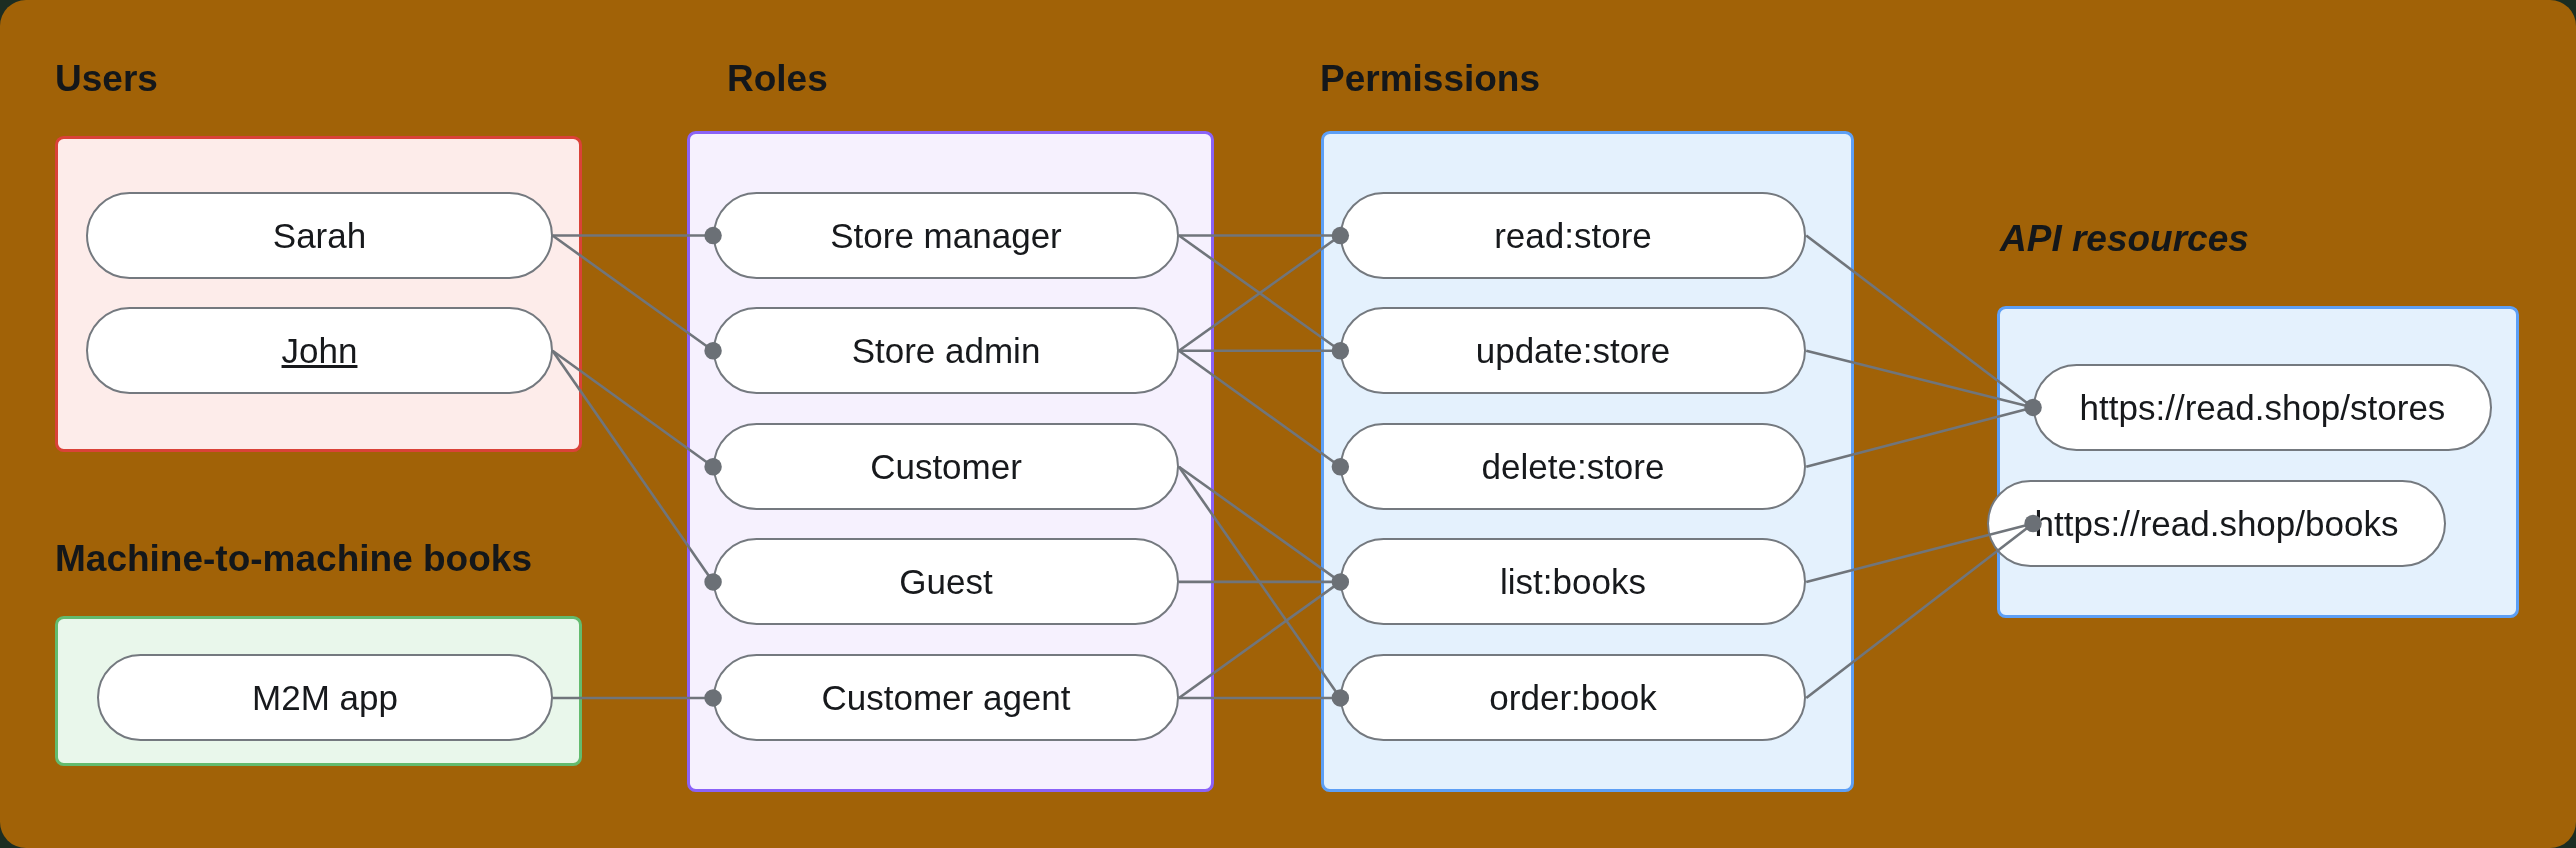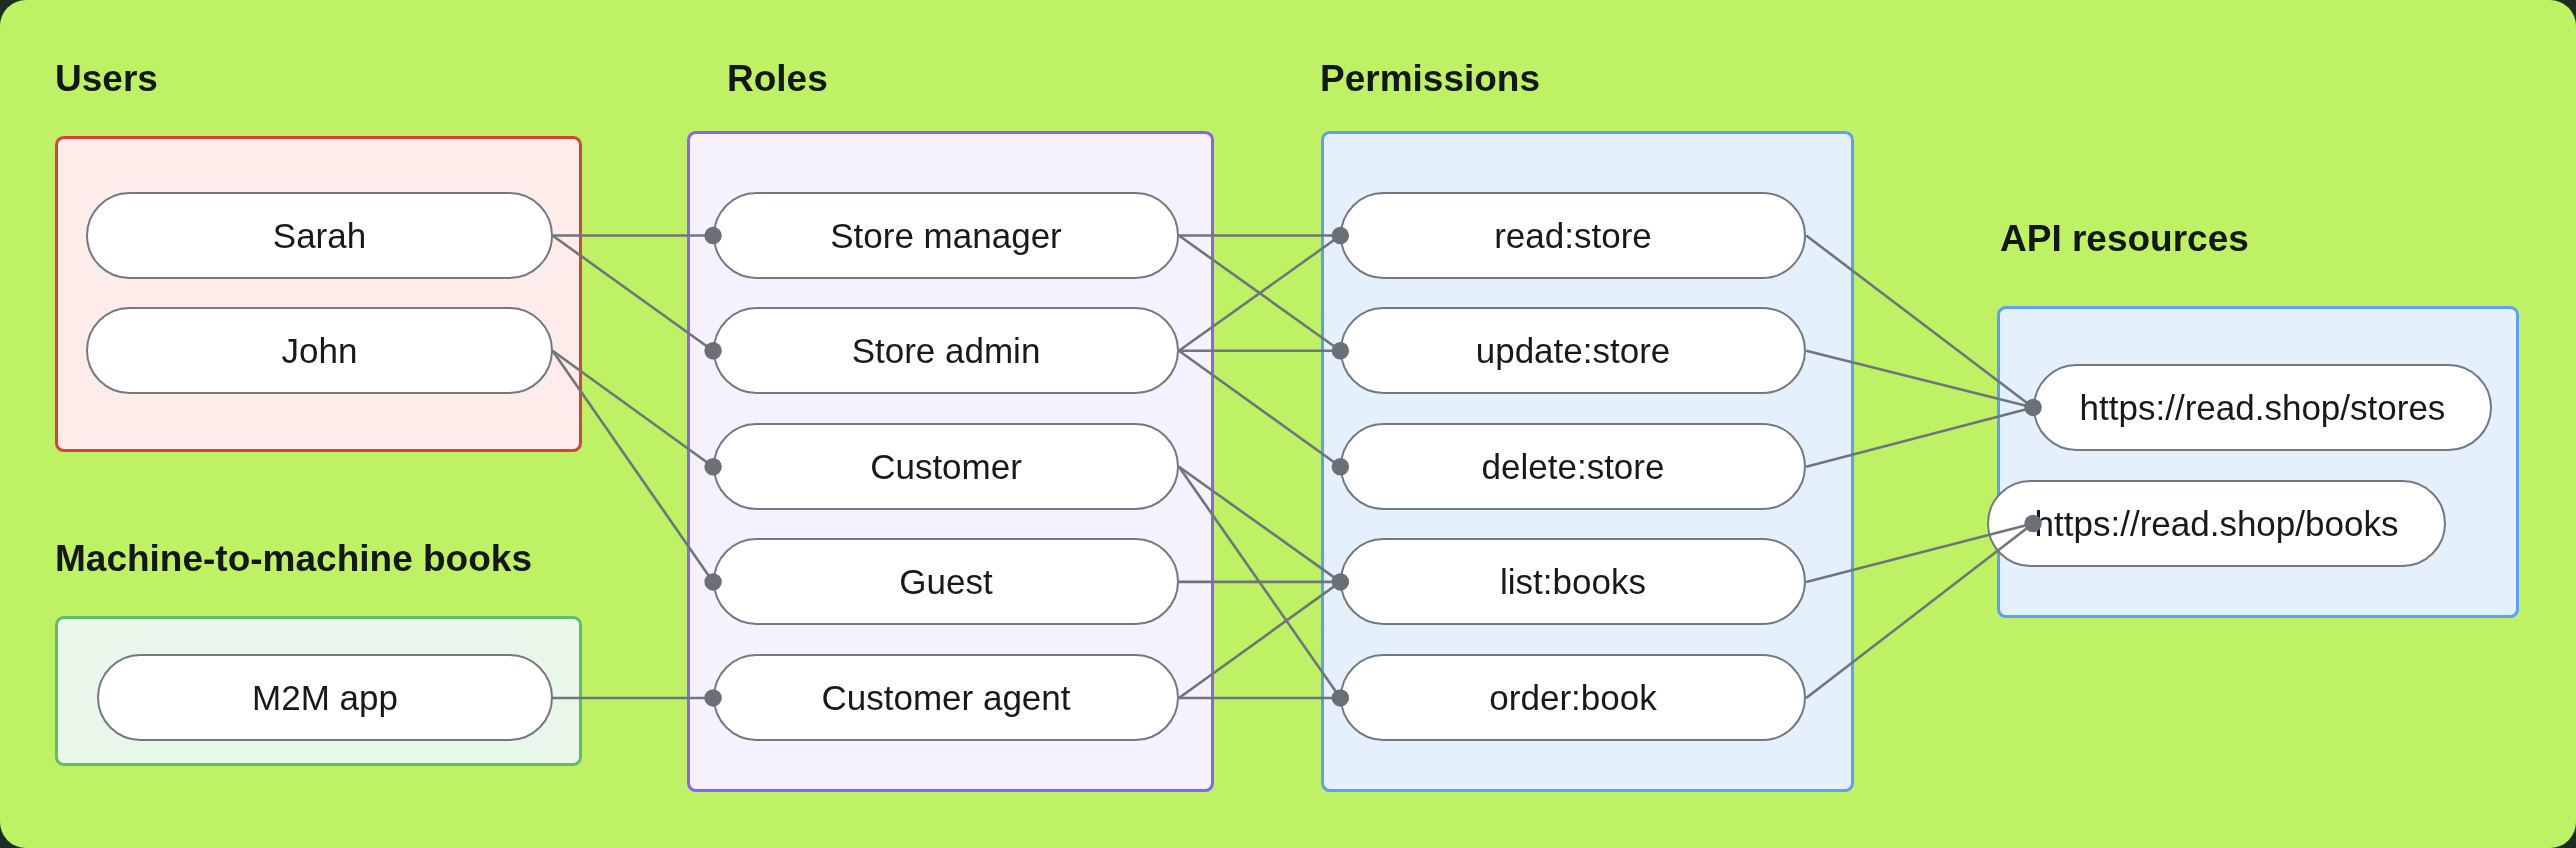--- a/index.html
+++ b/index.html
@@ -1,19 +1,19 @@
 <!DOCTYPE html>
 <html style="font-size:14px"><head>
 <meta charset="utf-8">
 <style>
   html,body{margin:0;padding:0;background:#1c2d22;}
   .canvas{
     position:relative;
     width:2576px;height:848px;
-    background:#bef264;
+    background:#a16207;
     border-radius:26px;
     overflow:hidden;
     font-family:"Liberation Sans",sans-serif;
   }
   .group-title{
     position:absolute;
     font-size:37px;
     font-weight:600;
     color:#14171a;
     white-space:nowrap;
@@ -49,30 +49,30 @@
 </style>
 </head>
 <body>
 
 <div class="canvas">
 
   <div class="group-title" style="left:55px;top:58px;">Users</div>
   <div class="group-title" style="left:55px;top:538px;">Machine-to-machine books</div>
   <div class="group-title" style="left:682px;top:58px;margin-left:45px;">Roles</div>
   <div class="group-title" style="left:1320px;top:58px;">Permissions</div>
-  <div class="group-title" style="left:2000px;top:218px;">API resources</div>
+  <div class="group-title" style="left:2000px;top:218px;font-style:italic;">API resources</div>
 
   <div class="group-box users-box"></div>
   <div class="group-box m2m-box"></div>
   <div class="group-box roles-box"></div>
   <div class="group-box permissions-box"></div>
   <div class="group-box api-box"></div>
 
   <div class="pill" style="left:86px;top:192px;width:467px;">Sarah</div>
-  <div class="pill" style="left:86px;top:307px;width:467px;">John</div>
+  <div class="pill" style="left:86px;top:307px;width:467px;text-decoration:underline;">John</div>
 
   <div class="pill" style="left:97px;top:654px;width:456px;">M2M app</div>
 
   <div class="pill" style="left:713px;top:192px;width:466px;">Store manager</div>
   <div class="pill" style="left:713px;top:307px;width:466px;">Store admin</div>
   <div class="pill" style="left:713px;top:423px;width:466px;">Customer</div>
   <div class="pill" style="left:713px;top:538px;width:466px;">Guest</div>
   <div class="pill" style="left:713px;top:654px;width:466px;">Customer agent</div>
 
   <div class="pill" style="left:1340px;top:192px;width:466px;">read:store</div>

